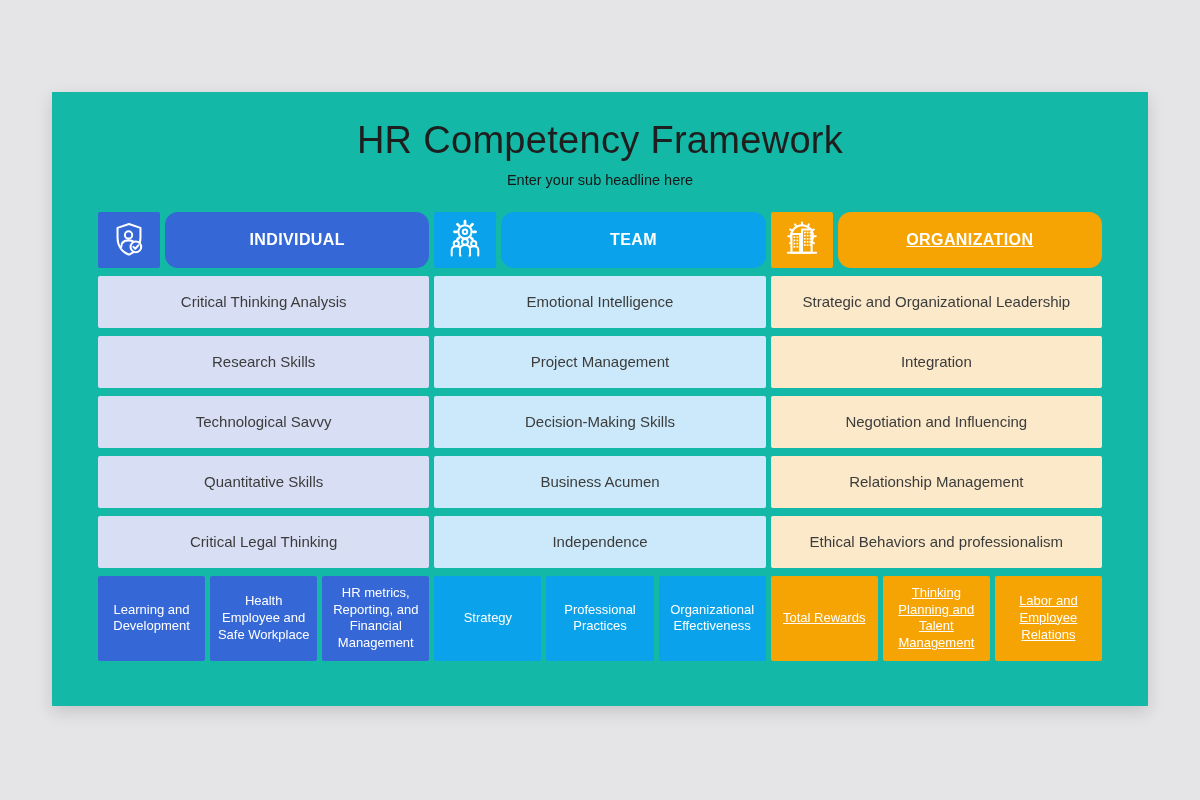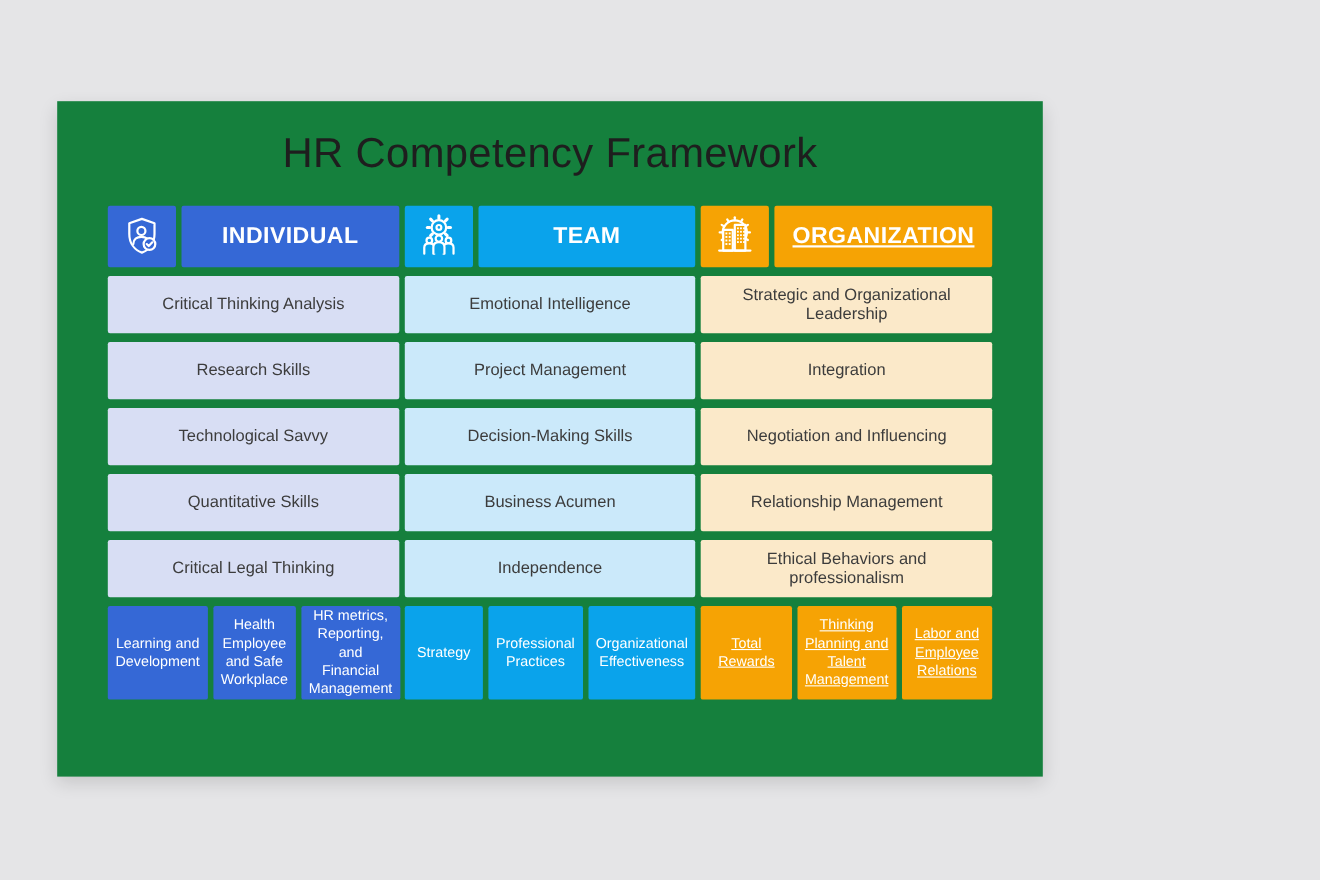--- a/index.html
+++ b/index.html
@@ -8,23 +8,23 @@
     width: 1200px;
     height: 800px;
     background: #e5e5e7;
     font-family: "Liberation Sans", "DejaVu Sans", sans-serif;
     overflow: hidden;
   }
   .slide {
     position: absolute;
     left: 52px;
     top: 92px;
-    width: 896px;
+    width: 1096px;
     height: 614px;
-    background: #15803d;
+    background: #14b8a6;
     box-shadow: 0 6px 16px rgba(0,0,0,0.14);
     box-sizing: border-box;
   }
   .title {
     margin-top: 27px;
     text-align: center;
     font-size: 38px;
     font-weight: 500;
     color: #1e1e1e;
     letter-spacing: 0.3px;
@@ -56,27 +56,27 @@
     width: 62px;
     flex: 0 0 62px;
     border-radius: 2px;
     display: flex;
     align-items: center;
     justify-content: center;
   }
   .icon-box svg { display: block; }
   .head-bar {
     flex: 1;
-    border-radius: 2px;
+    border-radius: 13px;
     display: flex;
     align-items: center;
     justify-content: center;
     color: #ffffff;
     font-weight: bold;
-    font-size: 21px;
+    font-size: 16px;
     letter-spacing: 0.4px;
   }
   .cell {
     height: 52px;
     margin-top: 8px;
     border-radius: 2px;
     display: flex;
     align-items: center;
     justify-content: center;
     font-size: 15px;
@@ -115,20 +115,21 @@
   .c-org .cell { background: #fbe9c9; }
   .c-org .icon-fill-bg { fill: #f6a304; }
   .ic { stroke: #ffffff; fill: none; stroke-width: 2.2; stroke-linecap: round; stroke-linejoin: round; }
   .ic-thick { stroke: #ffffff; fill: none; stroke-width: 3; stroke-linecap: round; }
 </style>
 </head>
 <body>
 
 <div class="slide">
   <div class="title">HR Competency Framework</div>
+  <div class="subtitle">Enter your sub headline here</div>
 
   <div class="grid">
 
     <div class="column c-ind">
       <div class="col-head">
         <div class="icon-box">
           <span>
             <svg width="44" height="44" viewBox="0 0 48 48">
               <path class="ic" d="M24 6.5 L36.5 10.8 V21.5 C36.5 30.6 31.4 37.3 24 40 C16.6 37.3 11.5 30.6 11.5 21.5 V10.8 Z"></path>
               <circle class="ic" cx="23.5" cy="18.5" r="4"></circle>

